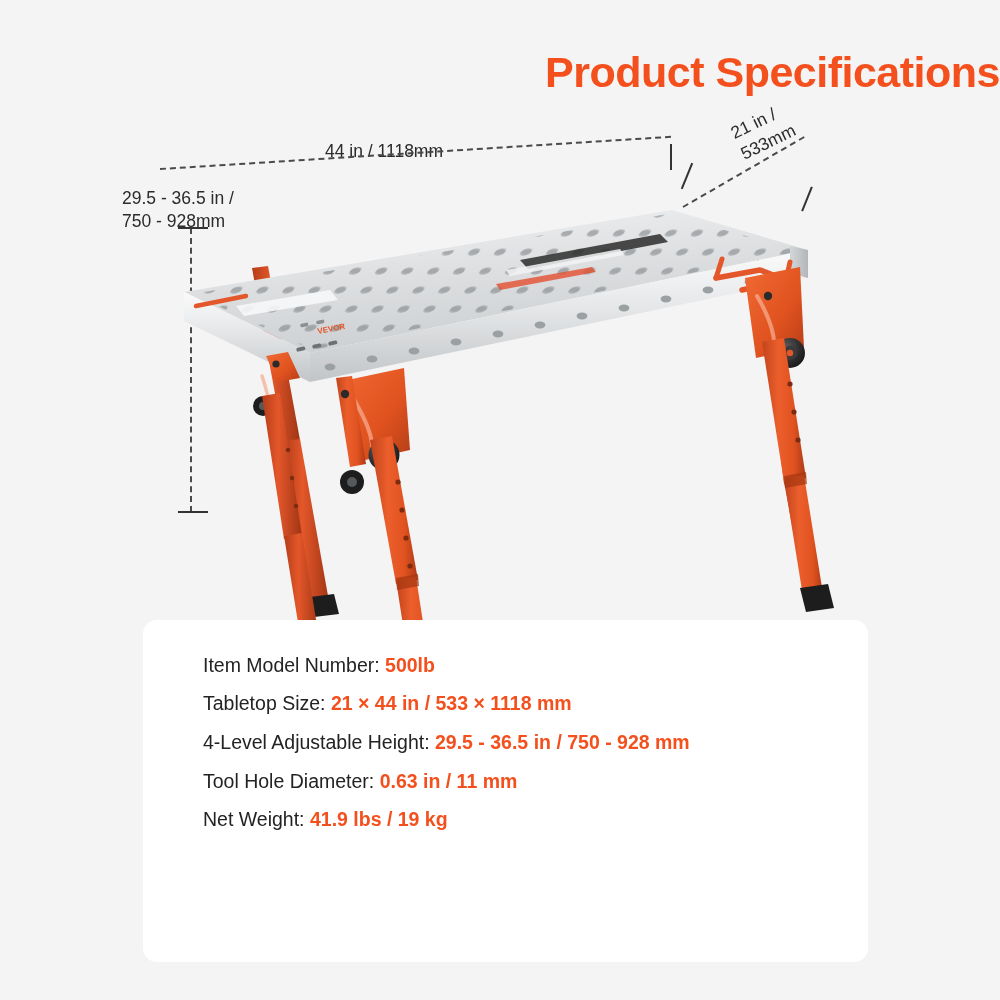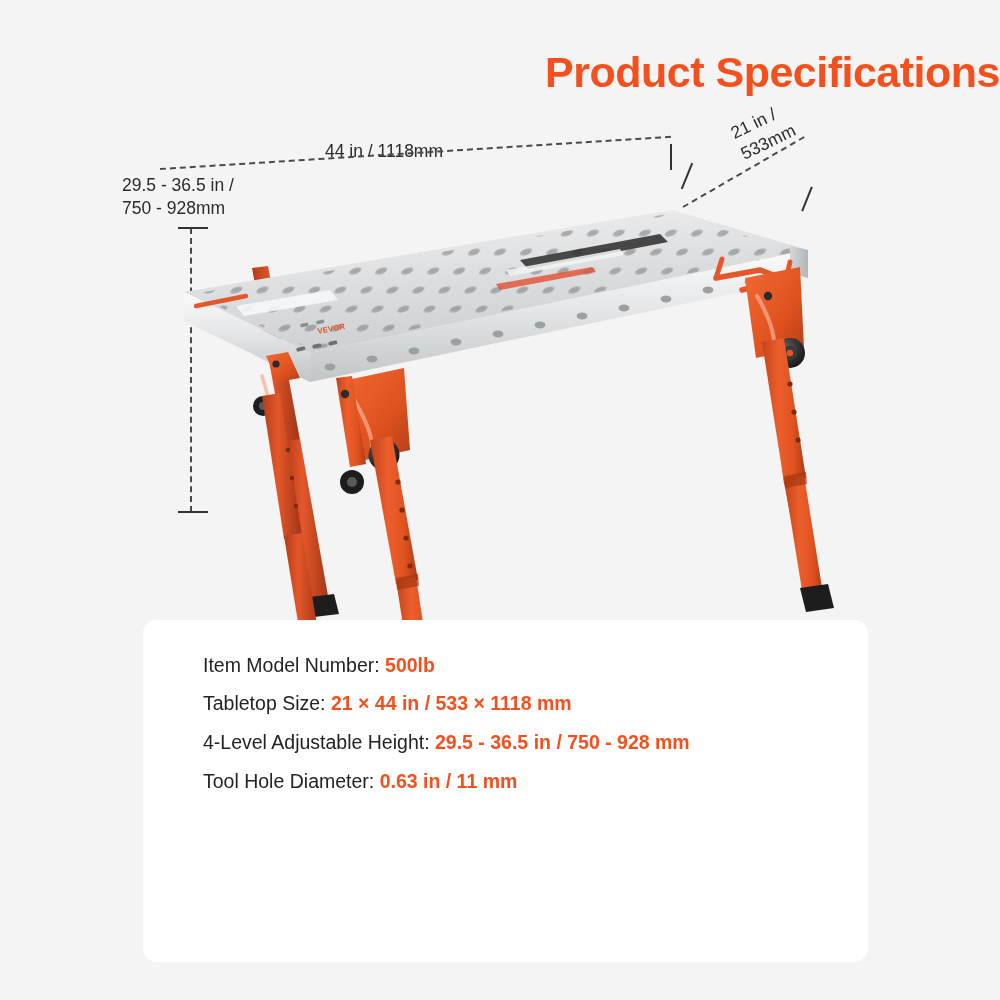--- a/index.html
+++ b/index.html
@@ -29,21 +29,21 @@
   }
 
   
   .dim-label {
     position:absolute;
     font-size:17.5px;
     color:#2b2b2b;
     line-height:1.32;
     white-space:nowrap;
   }
-  #dim-height-label { left:122px; top:64px; }
+  #dim-height-label { left:122px; top:77px; }
   #dim-width-label  { left:307px; top:30px;margin-left:18px; }
   #dim-depth-label  {
     left:727px; top:14px;
     transform:rotate(-26deg);
     transform-origin:left top;
     line-height:1.3;
   }
 
   
   .dim-line { position:absolute; }
@@ -332,16 +332,19 @@
     <div class="spec-row">
       <span class="spec-label">4-Level Adjustable Height: </span><span class="spec-value">29.5 - 36.5 in / 750 - 928 mm</span>
     </div>
 
 
     <div class="spec-row">
       <span class="spec-label">Tool Hole Diameter: </span><span class="spec-value">0.63 in / 11 mm</span>
     </div>
 
 
+    <div class="spec-row">
+      <span class="spec-label">Net Weight: </span><span class="spec-value">41.9 lbs / 19 kg</span>
+    </div>
 
 
   </div>
 </div>
 
 </body></html>

